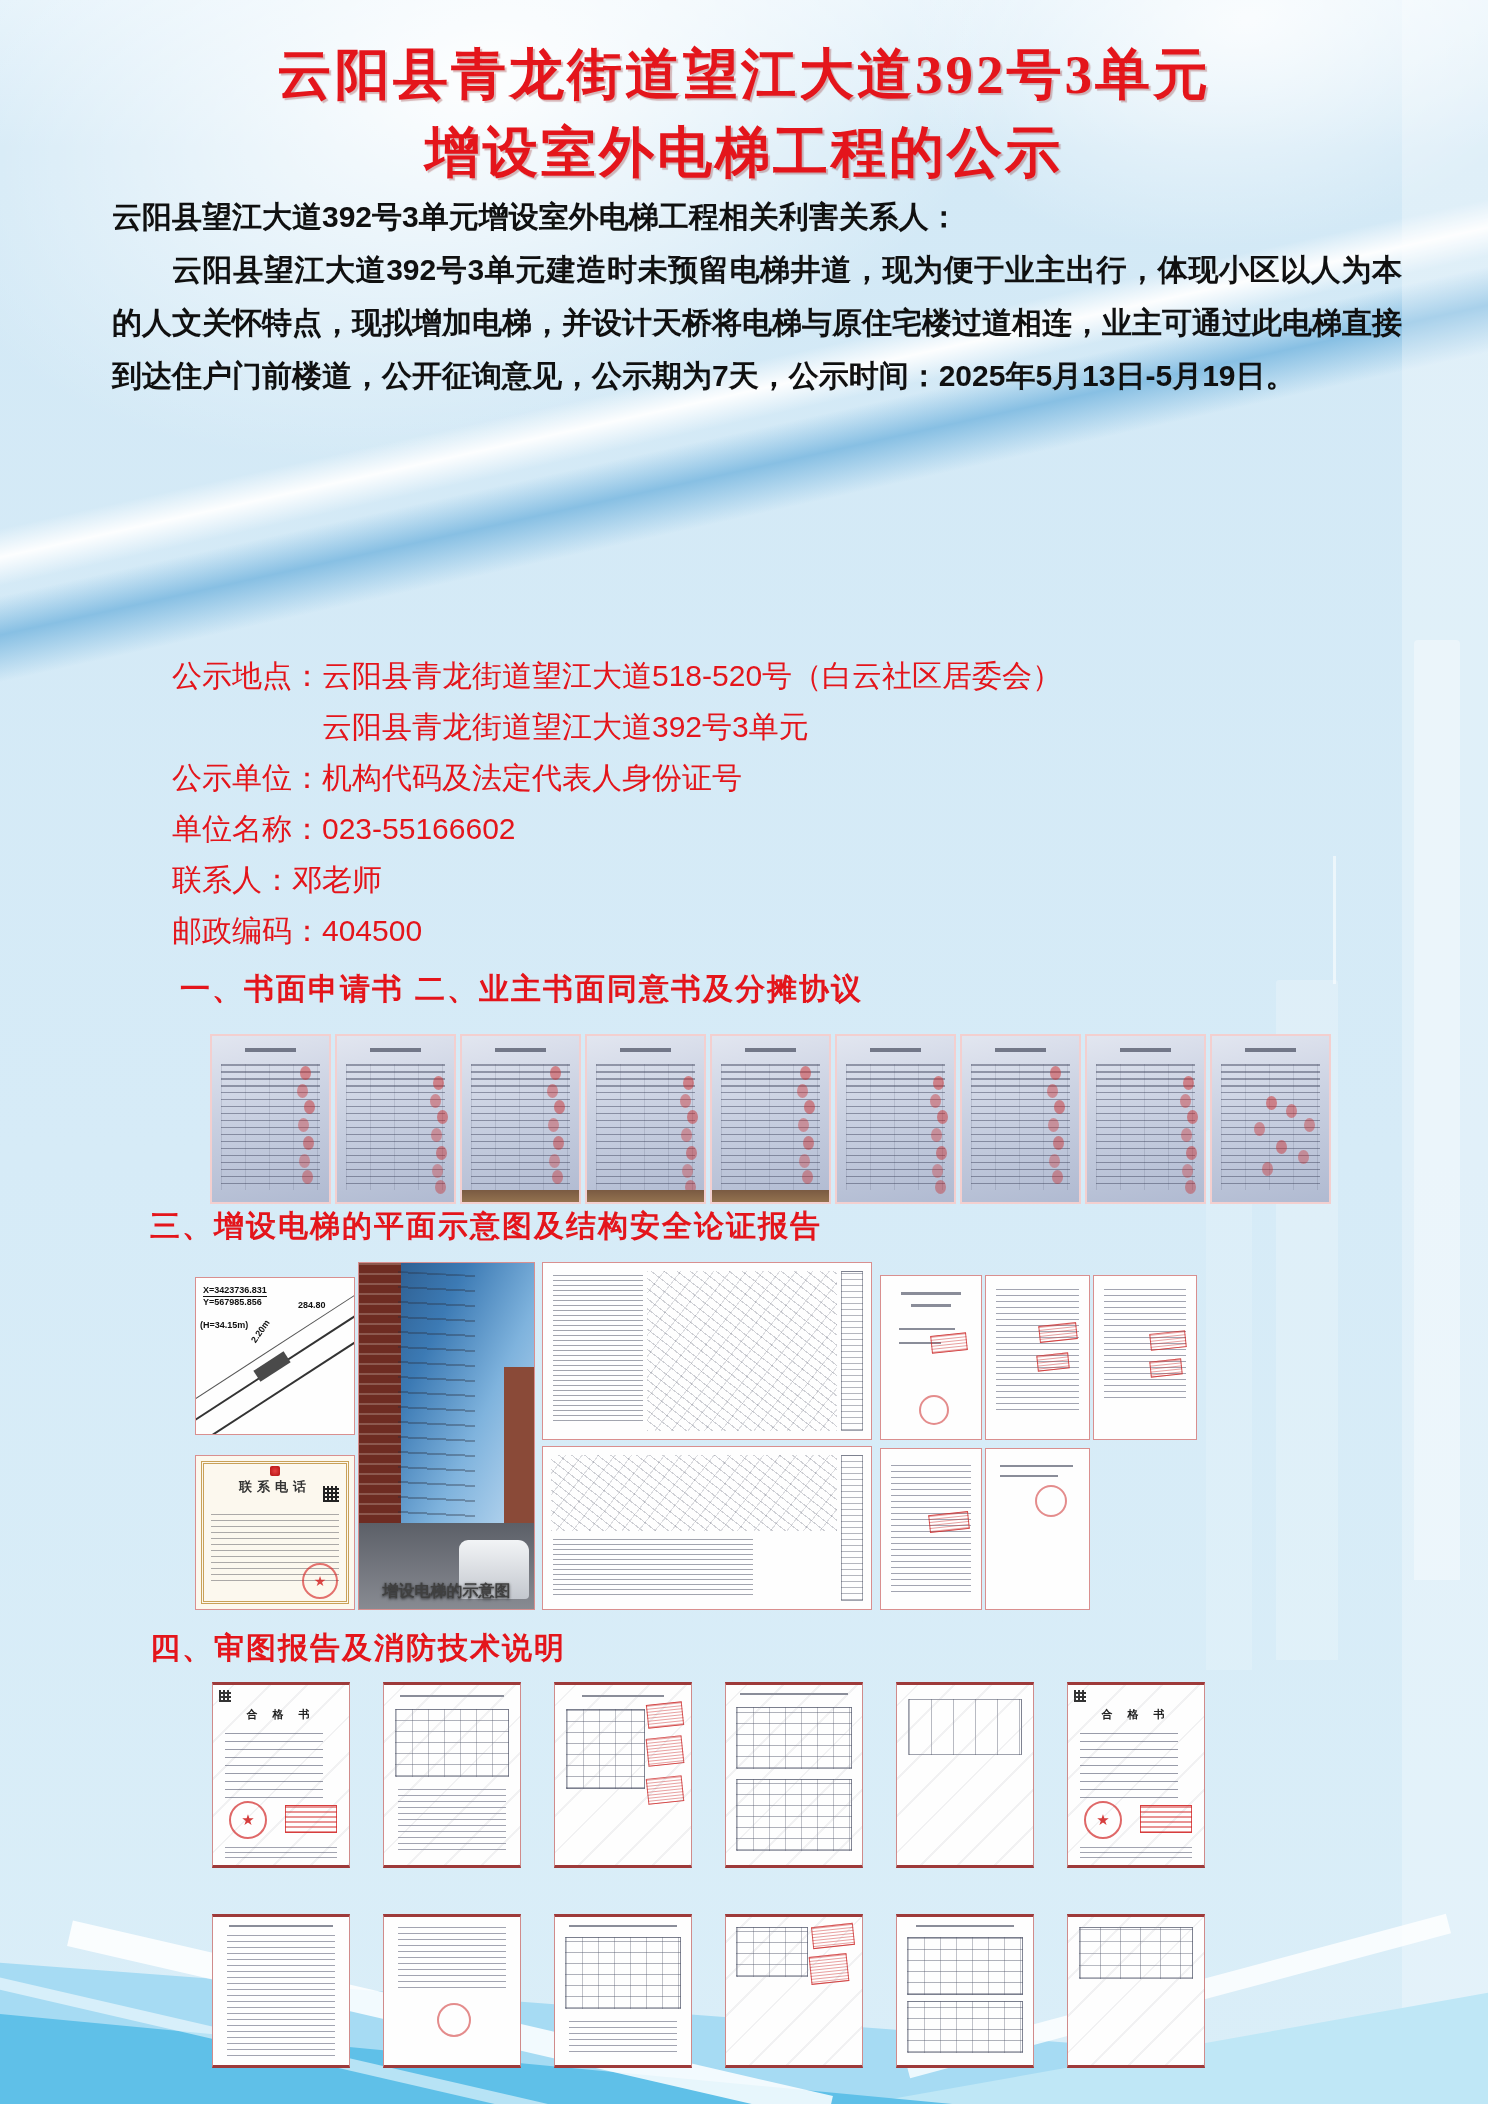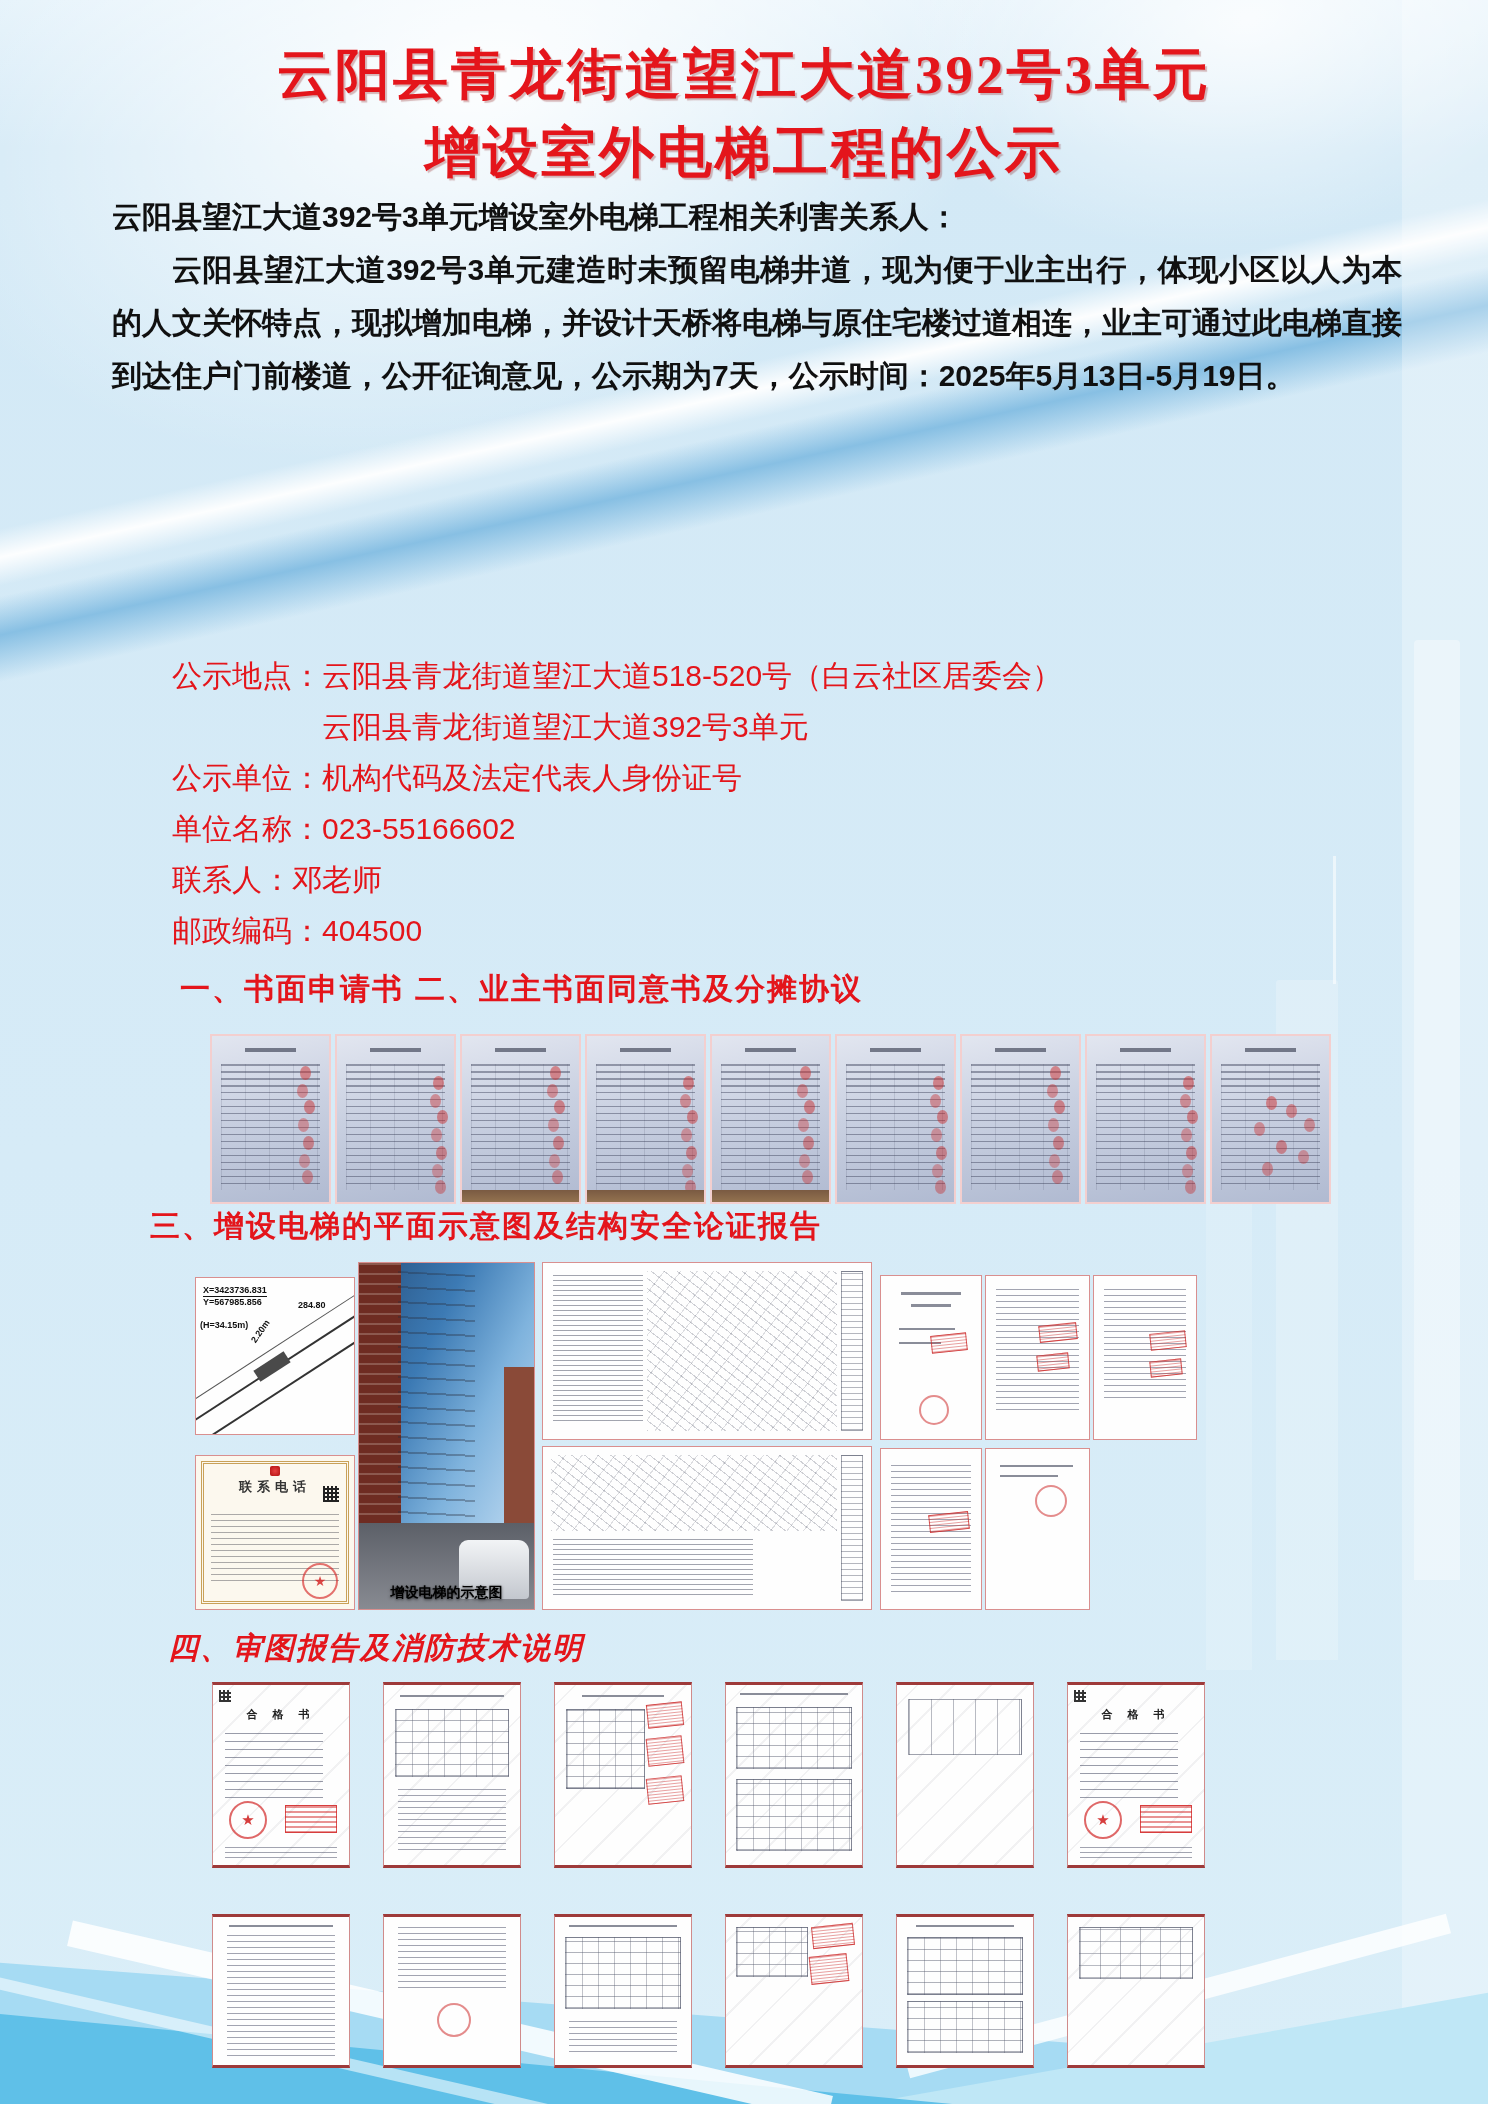--- a/index.html
+++ b/index.html
@@ -35,21 +35,21 @@
   .bodytext{position:absolute;top:190px;left:112px;width:1290px;z-index:3;color:#101010;
     font-size:30px;line-height:53px;font-weight:600;text-align:justify;}
   .bodytext p{margin:0;}
   .bodytext .para{text-indent:2em;}
   .contact{position:absolute;top:650px;left:156px;z-index:3;color:#e4151b;
     font-size:30px;line-height:51px;font-weight:400;margin-left:16px;}
   .contact .ind{padding-left:5em;}
   .sech{position:absolute;z-index:3;margin:0;font-family:"Liberation Serif","DejaVu Serif",serif;
     font-weight:700;font-size:30px;letter-spacing:2px;color:#e4151b;}
   #sec1{left:150px;top:969px;margin-left:30px;} #sec2{left:415px;top:969px;}
-  #sec3{left:150px;top:1206px;} #sec4{left:168px;top:1628px;font-style:italic;}
+  #sec3{left:150px;top:1206px;} #sec4{left:150px;top:1628px;}
   
   .row1{position:absolute;top:1034px;left:210px;display:flex;gap:4px;z-index:3;}
   .doc-photo{position:relative;width:117px;height:166px;border:2px solid #f3cfcf;overflow:hidden;
     background:linear-gradient(168deg,#e2e6f0 0%,#c9d0e1 45%,#b0bad1 100%);}
   .t-head{width:44%;height:4px;background:rgba(45,50,70,.6);margin:12px auto 0;}
   .t-lines{position:absolute;left:9px;right:9px;top:28px;bottom:12px;
     background-image:repeating-linear-gradient(180deg,rgba(55,60,85,.45) 0 1.5px,transparent 1.5px 7px),
       repeating-linear-gradient(90deg,rgba(55,60,85,.14) 0 1px,transparent 1px 24px);}
   .fp{position:absolute;top:30px;right:18px;width:11px;height:14px;border-radius:50%;
     background:rgba(205,45,45,.5);
@@ -96,22 +96,22 @@
   .p-sky{position:absolute;inset:0;background:linear-gradient(115deg,#27507e 0%,#3c7ab4 32%,#7fb3dd 58%,#aed0ec 80%);}
   .p-bldg-left{position:absolute;left:0;top:0;width:24%;height:78%;background:#6e2c22;
     background-image:repeating-linear-gradient(180deg,rgba(230,220,210,.25) 0 2px,transparent 2px 10px);}
   .p-bldg-main{position:absolute;left:22%;top:3%;width:44%;height:80%;transform:skewY(3deg);
     background:linear-gradient(90deg,#aab0bb,#d8dbe1 45%,#969daa);
     background-image:repeating-linear-gradient(180deg,rgba(40,45,60,.35) 0 2px,transparent 2px 15px);}
   .p-bldg-right{position:absolute;right:0;top:30%;width:17%;height:52%;background:#8a4a38;}
   .p-road{position:absolute;left:0;bottom:0;width:100%;height:25%;background:linear-gradient(180deg,#5c6068,#888b92);}
   .p-car{position:absolute;right:3%;bottom:3%;width:40%;height:17%;border-radius:9px 11px 4px 4px;
     background:linear-gradient(180deg,#f2f4f6,#c3c7ce);}
-  .p-caption{position:absolute;left:0;right:0;bottom:7px;text-align:center;color:#000000;
-    font-size:14px;font-weight:700;text-shadow:0 1px 3px rgba(0,0,0,.7);}
+  .p-caption{position:absolute;left:0;right:0;bottom:7px;text-align:center;color:#404040;
+    font-size:16px;font-weight:700;text-shadow:0 1px 3px rgba(0,0,0,.7);}
   .m-cad1{left:542px;top:1262px;width:328px;height:176px;}
   .m-cad2{left:542px;top:1446px;width:328px;height:162px;}
   .cadlines{position:absolute;inset:8px 34px 8px 8px;
     background-image:repeating-linear-gradient(38deg,rgba(70,75,95,.26) 0 1px,transparent 1px 8px),
       repeating-linear-gradient(-52deg,rgba(70,75,95,.18) 0 1px,transparent 1px 13px);}
   .cadnotes{position:absolute;left:10px;top:12px;width:90px;bottom:14px;
     background-image:repeating-linear-gradient(180deg,rgba(70,75,95,.5) 0 1px,transparent 1px 5px);}
   .cadtb{position:absolute;top:8px;bottom:8px;right:8px;width:20px;border:1px solid rgba(70,75,95,.5);
     background-image:repeating-linear-gradient(0deg,rgba(70,75,95,.4) 0 1px,transparent 1px 6px);}
   .rep1{left:880px;top:1275px;width:100px;height:163px;}

